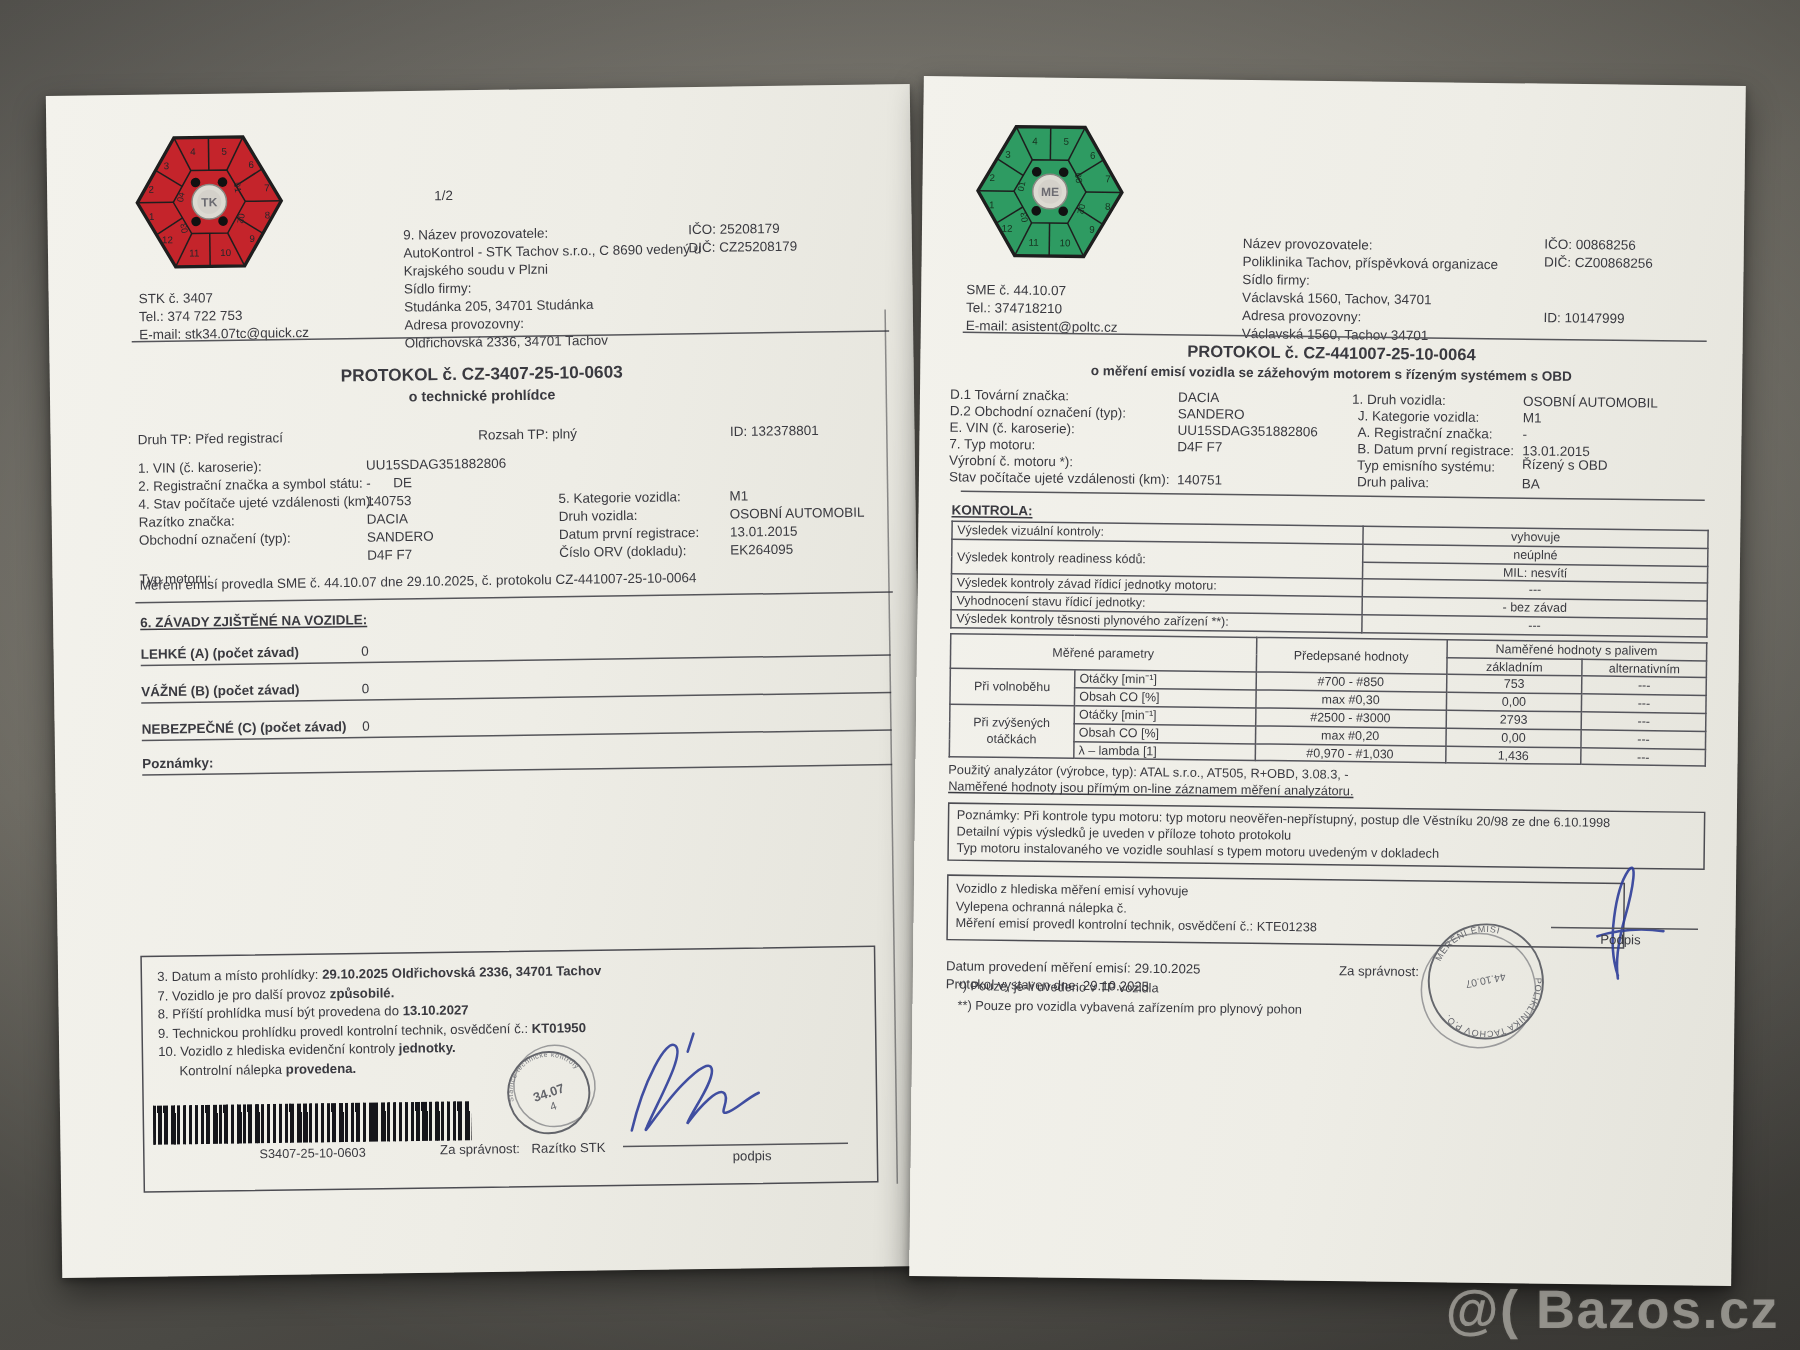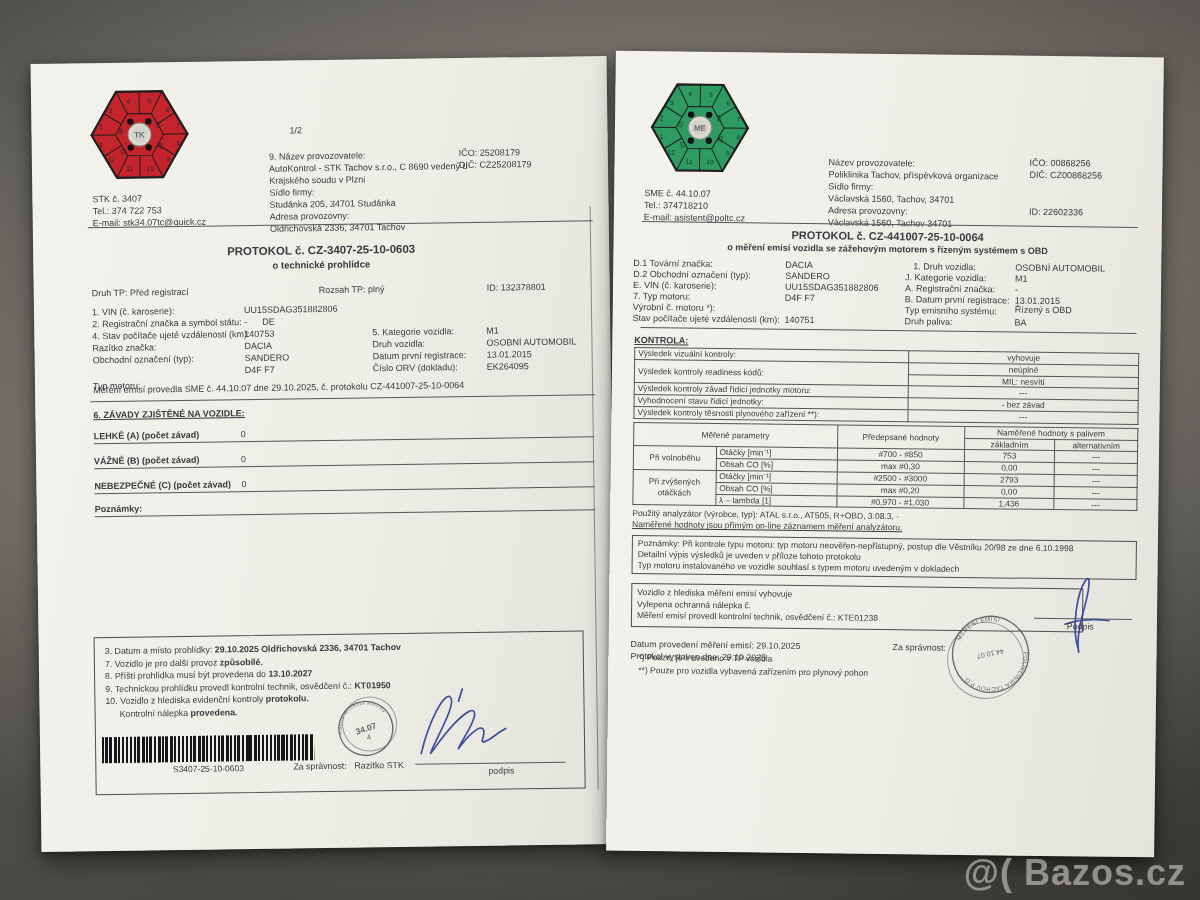--- a/index.html
+++ b/index.html
@@ -175,21 +175,21 @@
   <div class="abs fline" style="left:58px;right:18px;top:453px"></div>
 
   <div class="abs scanline" style="left:557px;top:150px;bottom:55px"></div>
 
   <div class="lbox">
     <div class="abs" style="left:10px;top:7px;right:8px">
       <div class="bline"><span>3. Datum a místo prohlídky: </span><span class="b">29.10.2025 Oldřichovská 2336, 34701 Tachov</span></div>
       <div class="bline"><span>7. Vozidlo je pro další provoz </span><span class="b">způsobilé.</span></div>
       <div class="bline"><span>8. Příští prohlídka musí být provedena do </span><span class="b">13.10.2027</span></div>
       <div class="bline"><span>9. Technickou prohlídku provedl kontrolní technik, osvědčení č.: </span><span class="b">KT01950</span></div>
-      <div class="bline"><span>10. Vozidlo z hlediska evidenční kontroly </span><span class="b">protokolu.</span></div>
+      <div class="bline"><span>10. Vozidlo z hlediska evidenční kontroly </span><span class="b">jednotky.</span></div>
       <div class="bline" style="padding-left:14px"><span>Kontrolní nálepka </span><span class="b">provedena.</span></div>
     </div>
 
     <div class="abs barcode" style="left:6px;top:99px;width:212px"></div>
     <div class="abs" style="left:6px;top:127px;width:212px;text-align:center;font-size:8.5px">S3407-25-10-0603</div>
 
     <div class="abs t88" style="left:197px;top:126px">Za správnost:</div>
     <div class="abs t88" style="left:258px;top:126px">Razítko STK</div>
 
     <svg class="abs" style="left:234px;top:58px" width="72" height="72" viewBox="0 0 72 72">
@@ -270,21 +270,21 @@
     <div>Sídlo firmy:</div>
     <div>Václavská 1560, Tachov, 34701</div>
     <div>Adresa provozovny:</div>
     <div>Václavská 1560, Tachov 34701</div>
   </div>
 
   <div class="abs t9" style="left:415px;top:101px">
     <div>IČO: 00868256</div>
     <div>DIČ: CZ00868256</div>
   </div>
-  <div class="abs t9" style="left:415px;top:150px">ID: 22602336</div>
+  <div class="abs t9" style="left:415px;top:150px">ID: 10147999</div>
 
   <div class="abs t9" style="left:30px;top:136px">
     <div>SME č. 44.10.07</div>
     <div>Tel.: 374718210</div>
     <div>E-mail: asistent@poltc.cz</div>
   </div>
 
   <div class="abs hr" style="left:28px;right:24px;top:170px"></div>
 
   <div class="abs cen b" style="top:176px;font-size:11px">PROTOKOL č. CZ-441007-25-10-0064</div>
@@ -296,21 +296,21 @@
   <div class="abs t9" style="left:172px;top:217px">SANDERO</div>
   <div class="abs t9" style="left:20px;top:228px">E. VIN (č. karoserie):</div>
   <div class="abs t9" style="left:172px;top:228px">UU15SDAG351882806</div>
   <div class="abs t9" style="left:20px;top:239px">7. Typ motoru:</div>
   <div class="abs t9" style="left:172px;top:239px">D4F F7</div>
   <div class="abs t9" style="left:20px;top:250px">Výrobní č. motoru *):</div>
   <div class="abs t9" style="left:172px;top:250px"></div>
   <div class="abs t9" style="left:20px;top:261px">Stav počítače ujeté vzdálenosti (km):</div>
   <div class="abs t9" style="left:172px;top:261px">140751</div>
 
-  <div class="abs t9" style="left:300px;top:206px">1. Druh vozidla:</div>
+  <div class="abs t9" style="left:288px;top:206px">1. Druh vozidla:</div>
   <div class="abs t9" style="left:402px;top:206px">OSOBNÍ AUTOMOBIL</div>
   <div class="abs t9" style="left:292px;top:217px">J. Kategorie vozidla:</div>
   <div class="abs t9" style="left:402px;top:217px">M1</div>
   <div class="abs t9" style="left:292px;top:228px">A. Registrační značka:</div>
   <div class="abs t9" style="left:402px;top:228px">-</div>
   <div class="abs t9" style="left:292px;top:239px">B. Datum první registrace:</div>
   <div class="abs t9" style="left:402px;top:239px">13.01.2015</div>
   <div class="abs t9" style="left:292px;top:250px">Typ emisního systému:</div>
   <div class="abs t9" style="left:402px;top:248px">Řízený s OBD</div>
   <div class="abs t9" style="left:292px;top:261px">Druh paliva:</div>

